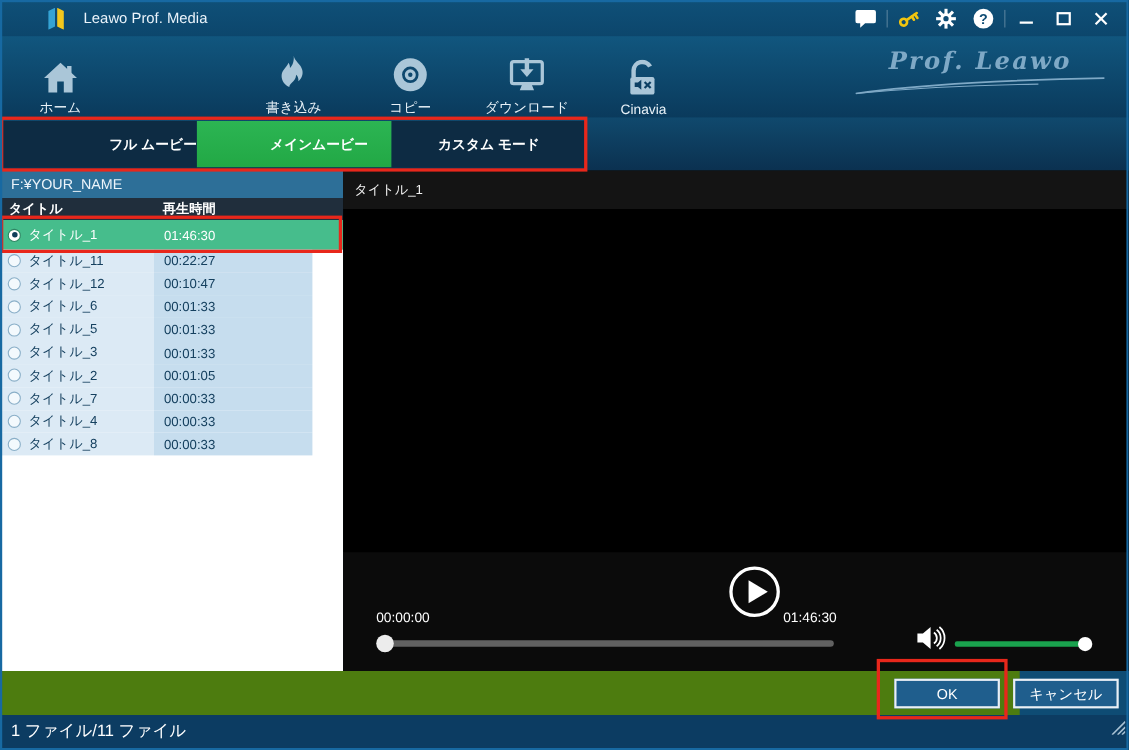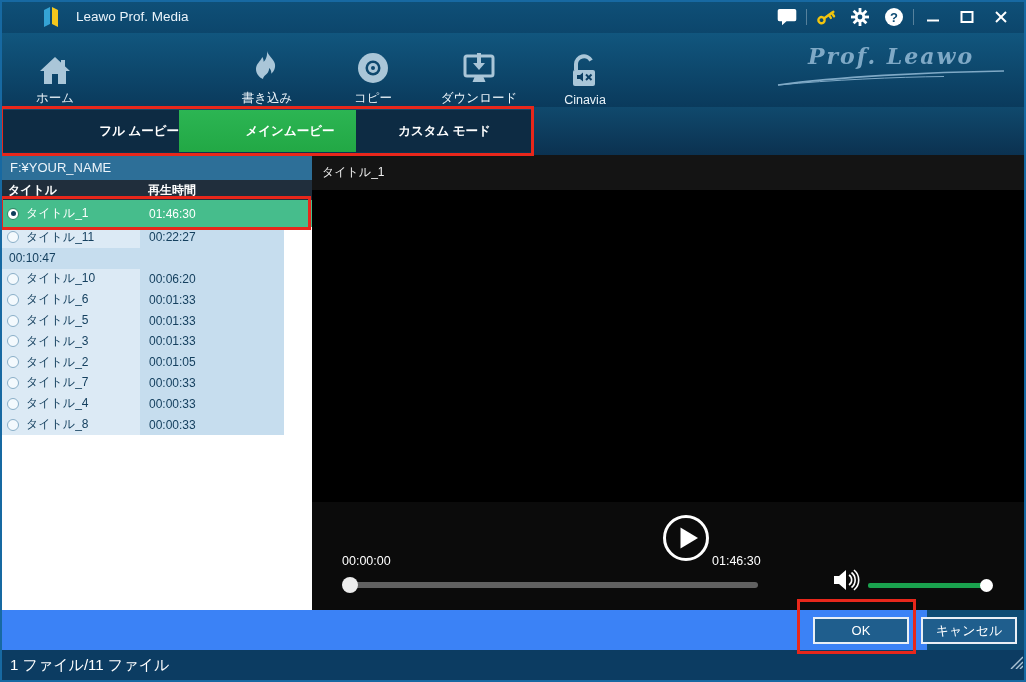--- a/index.html
+++ b/index.html
@@ -66,21 +66,21 @@
   .play { position:absolute; left:349px; top:11px; width:50px; height:50px; cursor:pointer; }
   .t-elapsed { position:absolute; left:30px; top:52px; color:#ffffff; font-size:12.5px; }
   .t-total { position:absolute; left:400px; top:52px; color:#ffffff; font-size:12.5px; }
   .progress { position:absolute; left:33px; top:80px; width:413px; height:6px; background:#616161; border-radius:3px; cursor:pointer; }
   .progress-thumb { position:absolute; left:-3px; top:-5px; width:16px; height:16px; border-radius:50%; background:#ececec; }
   .speaker { position:absolute; left:521px; top:66px; cursor:pointer; }
   .vol { position:absolute; left:556px; top:81px; width:120px; height:5px; background:#1aa24e; border-radius:2px; cursor:pointer; }
   .vol-thumb { position:absolute; right:-5px; top:-4px; width:13px; height:13px; border-radius:50%; background:#ffffff; }
 
   
-  .bottombar { position:absolute; left:0; top:610px; width:927px; height:40px; background:#3b82f6; }
+  .bottombar { position:absolute; left:0; top:610px; width:927px; height:40px; background:#4d7c0f; }
   .btn { position:absolute; top:7px; height:27px; width:96px; background:#1f5e8d; border:2px solid #e9eff5;
     color:#ffffff; font-size:13px; font-family:"Liberation Sans","DejaVu Sans",sans-serif; cursor:pointer; }
   .btn.ok { left:813px; } .btn.cancel { left:921px; }
   .statusbar { position:absolute; left:0; top:650px; width:1026px; height:32px; background:#0c3c62;
     color:#ffffff; font-size:15px; line-height:30px; padding-left:10px; }
   .grip { position:absolute; right:3px; bottom:3px; }
 
   
   .ann { position:absolute; border:3px solid #e8271b; pointer-events:none; z-index:40; }
   .ann-tabs { left:0; top:106px; width:534px; height:50px; }
@@ -245,28 +245,25 @@
 
   <div class="rows">
     <div class="srow">
       <span class="cell-title">
           <span class="radio empty"></span>
           <span>タイトル_11</span>
         </span>
       <span class="cell-dur">00:22:27</span>
     </div>
     <div class="srow">
+      <span class="cell-title">
+          <span class="radio empty"></span>
+          <span>タイトル_12</span>
+        </span>
       <span class="cell-dur">00:10:47</span>
-    </div>
-    <div class="srow">
-      <span class="cell-title">
-          <span class="radio empty"></span>
-          <span>タイトル_10</span>
-        </span>
-      <span class="cell-dur">00:06:20</span>
     </div>
     <div class="srow">
       <span class="cell-title">
           <span class="radio empty"></span>
           <span>タイトル_6</span>
         </span>
       <span class="cell-dur">00:01:33</span>
     </div>
     <div class="srow">
       <span class="cell-title">

